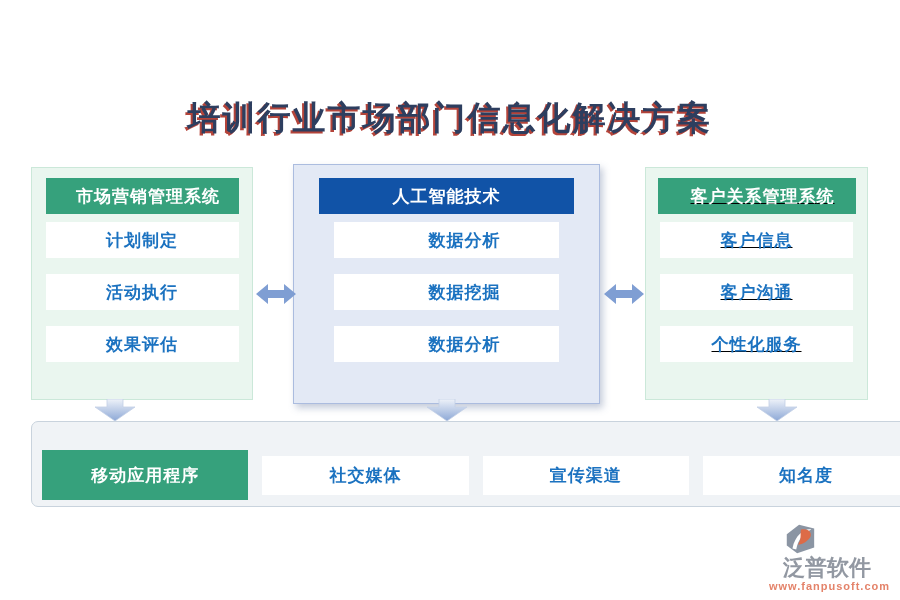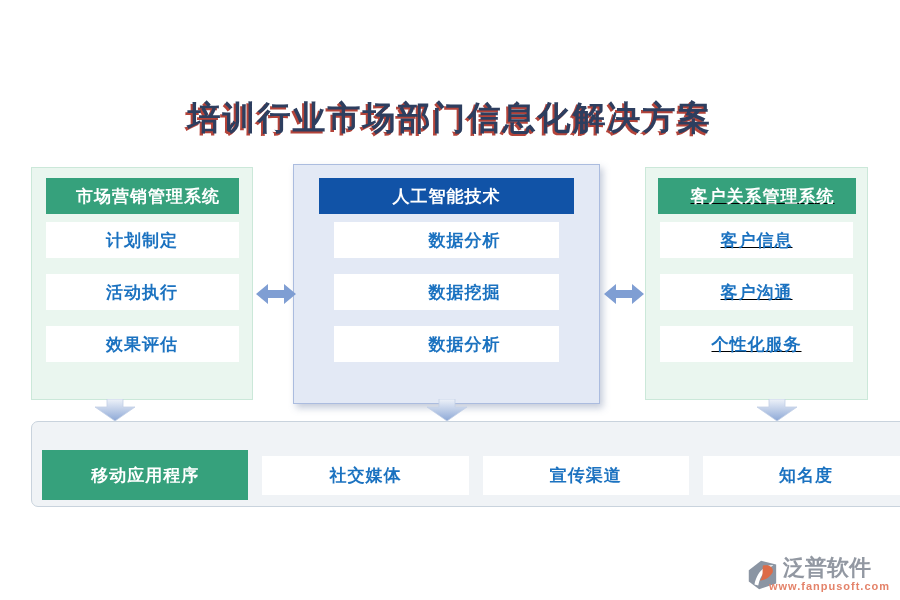--- a/index.html
+++ b/index.html
@@ -113,20 +113,21 @@
     background: #ffffff;
     color: #1b72c0;
   }
 
   
   .watermark {
     position: absolute;
     right: 10px; bottom: 8px;
     display: flex;
     align-items: flex-start;
+    flex-direction: column;
   }
   .wm-logo { width: 34px; height: 34px; margin-right: 4px; margin-top: 2px; }
   .wm-text { display: flex; flex-direction: column; align-items: flex-start; }
   .wm-brand {
     font-family: "Liberation Serif", "DejaVu Serif", serif;
     font-size: 22px;
     font-weight: bold;
     color: #9298a2;
     line-height: 24px;
   }

